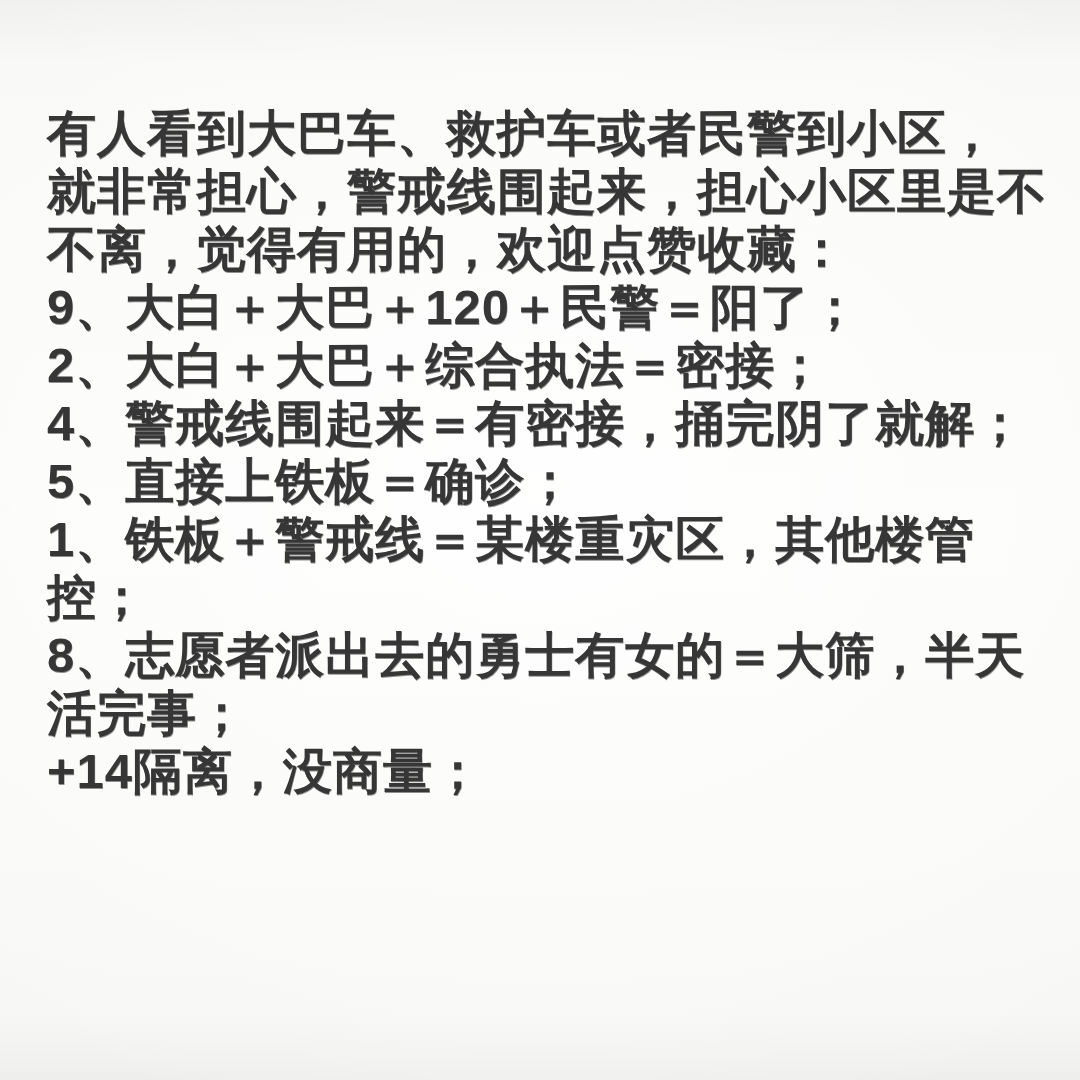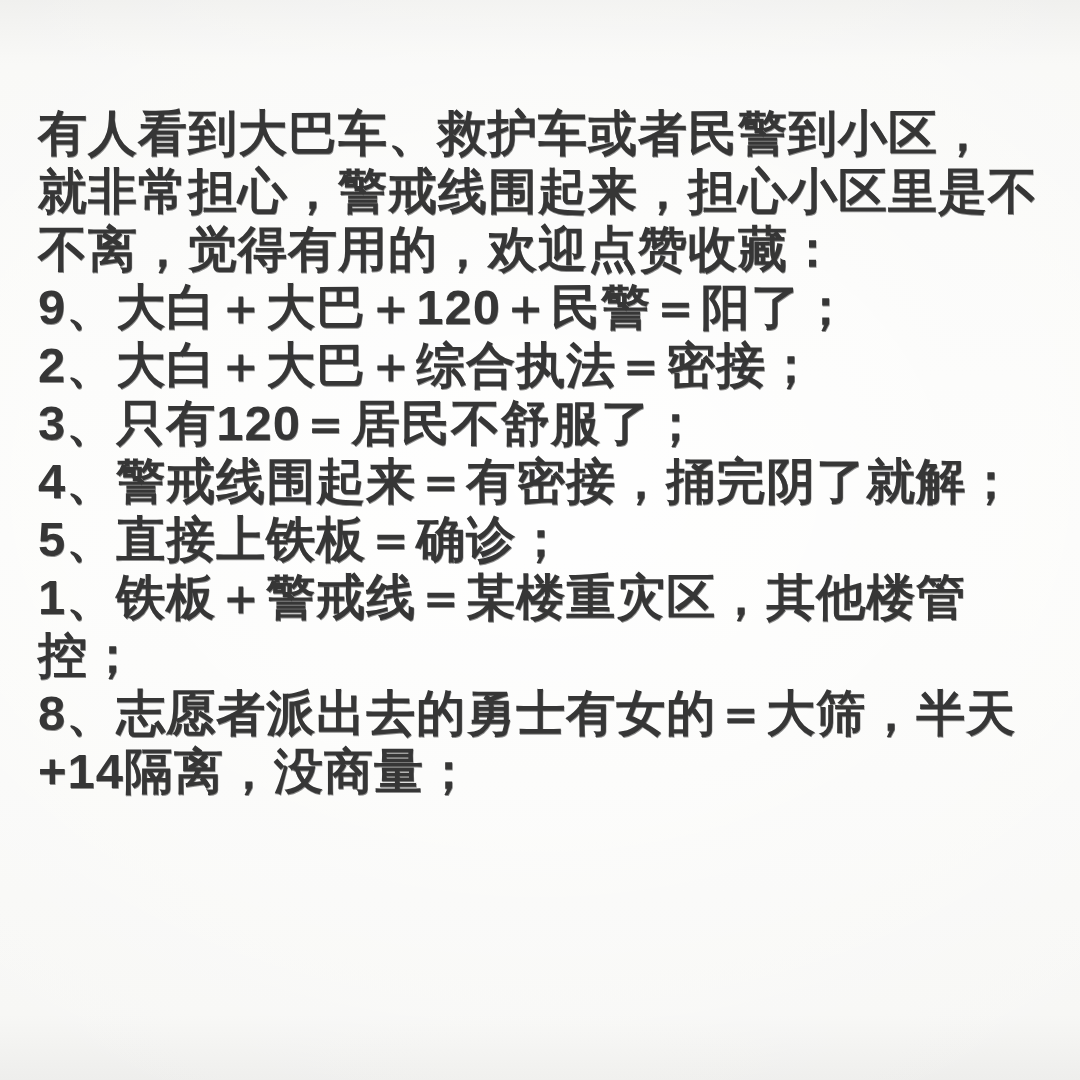--- a/index.html
+++ b/index.html
@@ -16,21 +16,21 @@
     position: relative;
     width: 1080px;
     height: 1080px;
     
     background:
       radial-gradient(ellipse 120% 90% at 50% 45%, rgba(255,255,255,0.9) 0%, rgba(255,255,255,0) 70%),
       linear-gradient(180deg, #efefed 0%, #f8f8f6 6%, #fbfbf9 50%, #f7f7f5 94%, #eeeeec 100%);
   }
   .text-lines {
     position: absolute;
-    left: 38px;
+    left: 47px;
     top: 104px;
     width: 1012px;
   }
   .line {
     font-size: 49px;
     line-height: 58px;
     font-weight: 900;
     letter-spacing: 1px;
     color: #363636;
     white-space: nowrap;
@@ -41,21 +41,21 @@
 </head>
 <body>
 
 <div class="poster">
   <div class="text-lines">
       <div class="line">有人看到大巴车、救护车或者民警到小区，</div>
       <div class="line">就非常担心，警戒线围起来，担心小区里是不</div>
       <div class="line">不离，觉得有用的，欢迎点赞收藏：</div>
       <div class="line">9、大白＋大巴＋120＋民警＝阳了；</div>
       <div class="line">2、大白＋大巴＋综合执法＝密接；</div>
-      <div class="line">3、只有120＝居民不舒服了；</div>
       <div class="line">4、警戒线围起来＝有密接，捅完阴了就解；</div>
       <div class="line">5、直接上铁板＝确诊；</div>
       <div class="line">1、铁板＋警戒线＝某楼重灾区，其他楼管</div>
       <div class="line">控；</div>
       <div class="line">8、志愿者派出去的勇士有女的＝大筛，半天</div>
+      <div class="line">活完事；</div>
       <div class="line">+14隔离，没商量；</div>
     </div>
 </div>
 
 </body></html>

